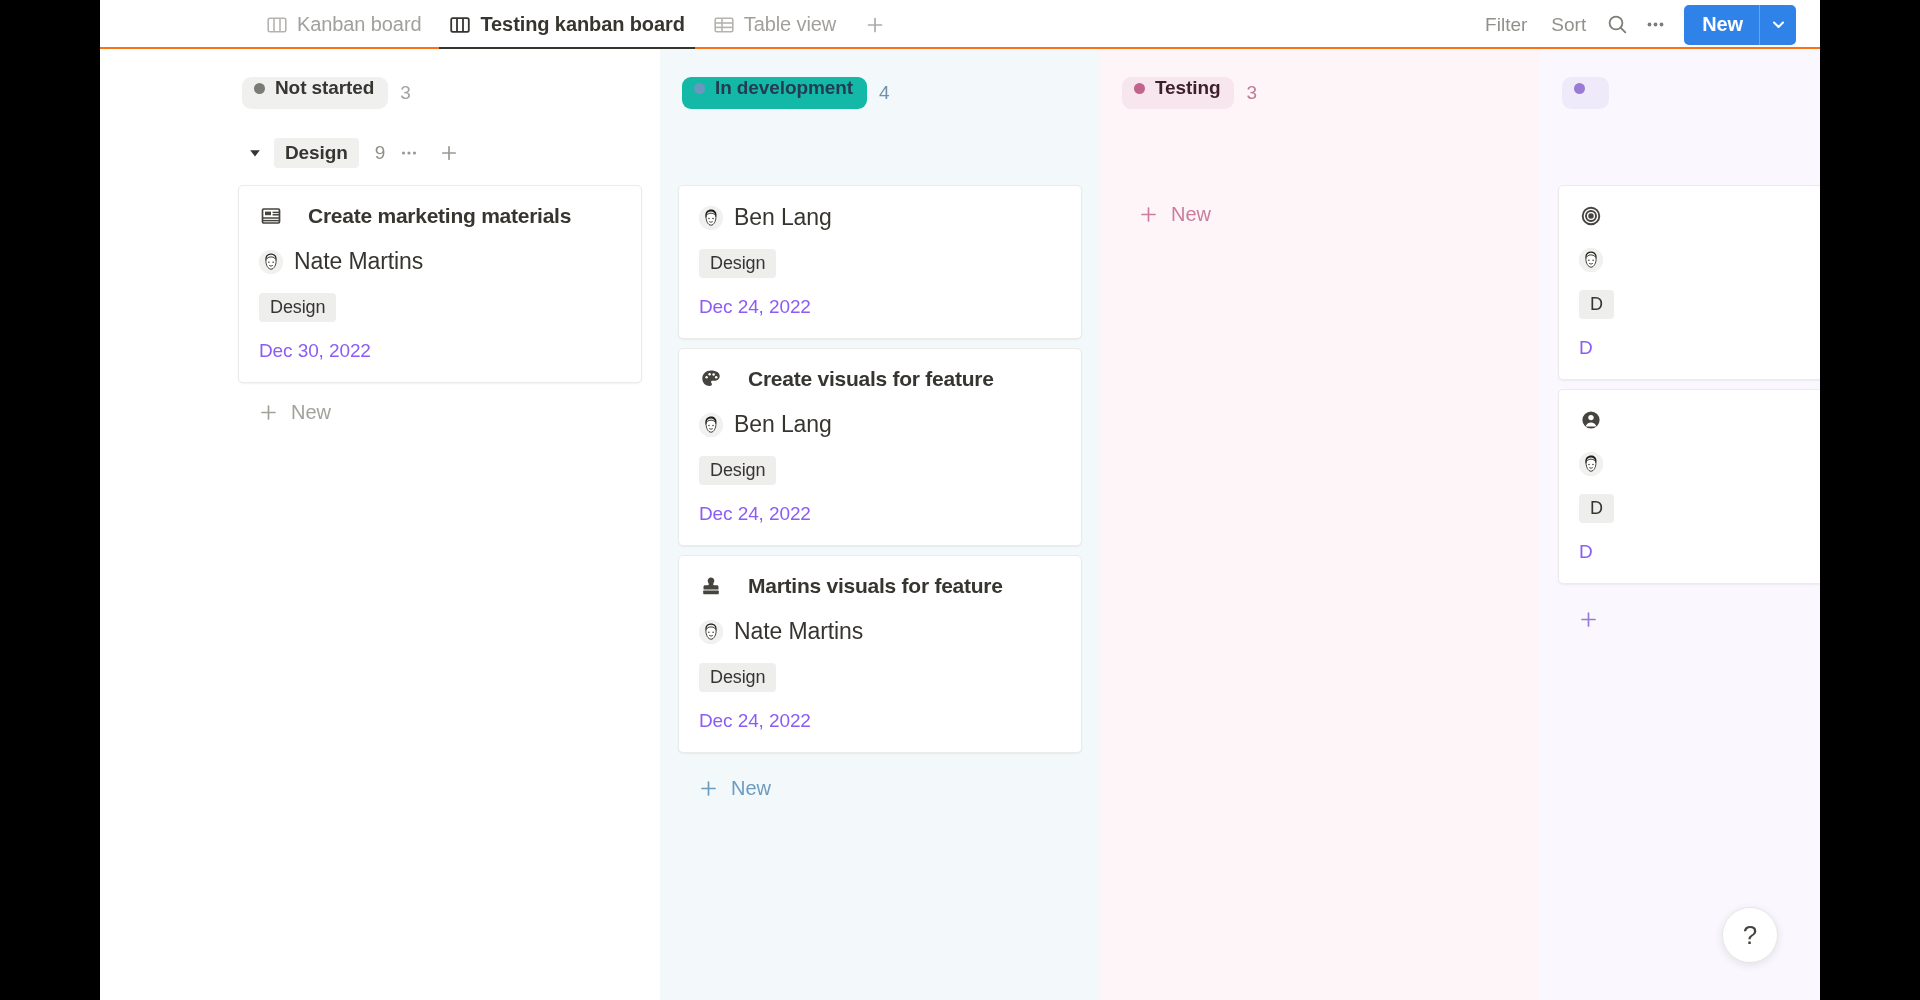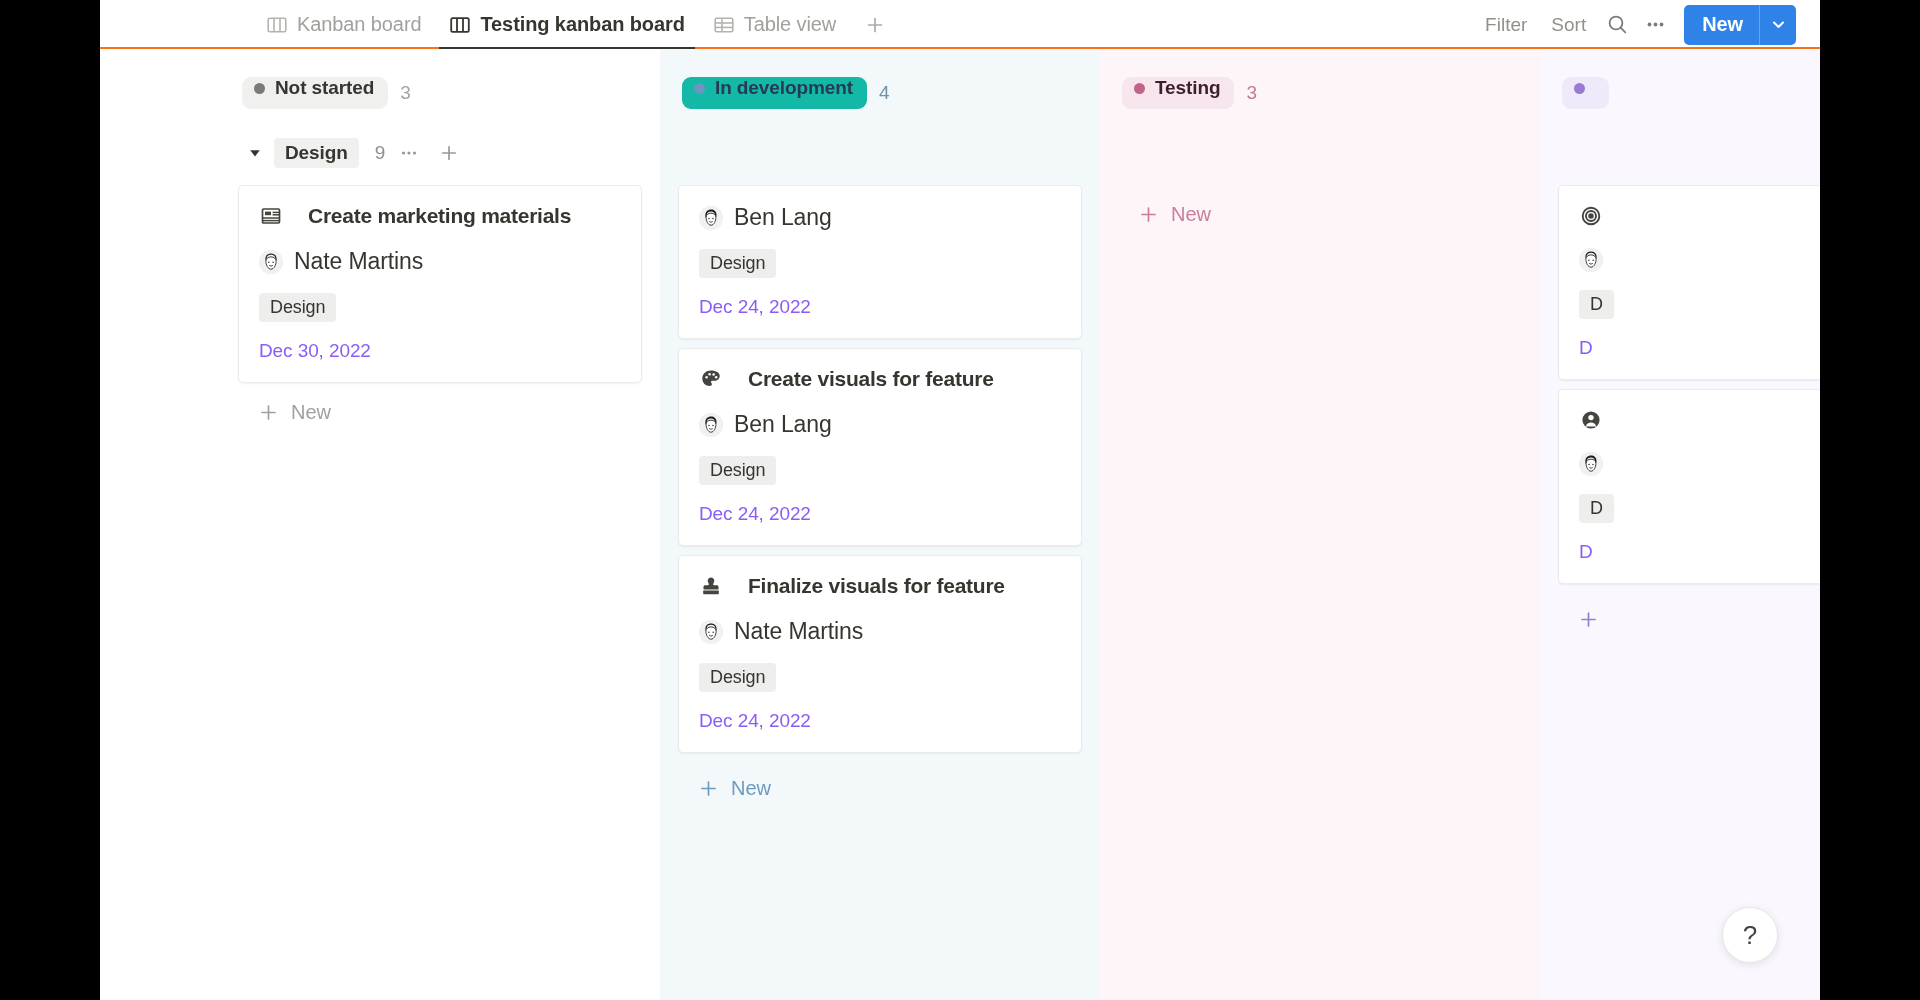--- a/index.html
+++ b/index.html
@@ -560,21 +560,21 @@
           </div>
 
           <div class="card">
             <div class="card-title-row">
               <span class="card-icon">
                 <svg width="22" height="22" viewBox="0 0 22 22" fill="currentColor">
                   <path d="M11 2.4c-1.9 0-3.3 1.4-3.3 3.2 0 .8.3 1.5.6 2.2.3.7.5 1.2.5 1.7 0 .5-.3.8-.9.8H5.1c-.9 0-1.6.6-1.6 1.5v2.6h15v-2.6c0-.9-.7-1.5-1.6-1.5h-2.8c-.6 0-.9-.3-.9-.8 0-.5.2-1 .5-1.7.3-.7.6-1.4.6-2.2 0-1.8-1.4-3.2-3.3-3.2z"></path>
                   <rect x="3.2" y="15.6" width="15.6" height="3.6" rx="0.7"></rect>
                 </svg>
               </span>
-              <span class="card-title">Finalize visuals for feature</span>
+              <span class="card-title">Martins visuals for feature</span>
             </div>
             <div class="card-person-row">
               <span class="avatar">
                 <svg width="24" height="24" viewBox="0 0 24 24">
                   <circle cx="12" cy="12" r="12" fill="#f1f1ef"></circle>
                   <path d="M12 3.5c3.4 0 5.6 2.1 5.6 5.2 0 .9-.2 1.6-.4 2.1l-1.1-.5c.2-.5.3-1 .3-1.6 0-2.3-1.7-3.9-4.4-3.9S7.6 6.4 7.6 8.7c0 .6.1 1.1.3 1.6l-1.1.5c-.2-.5-.4-1.2-.4-2.1C6.4 5.6 8.6 3.5 12 3.5z" fill="#1f1f1f"></path>
                   <path d="M6.9 11.2c0-2.6 2.2-4.3 5.1-4.3s5.1 1.7 5.1 4.3c0 3.5-2.1 8-5.1 8s-5.1-4.5-5.1-8z" fill="#ffffff" stroke="#2a2a2a" stroke-width="0.9"></path>
                   <circle cx="9.9" cy="12.3" r="0.75" fill="#2a2a2a"></circle>
                   <circle cx="14.1" cy="12.3" r="0.75" fill="#2a2a2a"></circle>
                   <path d="M10.5 15.6c.9.6 2.1.6 3 0" fill="none" stroke="#2a2a2a" stroke-width="0.9" stroke-linecap="round"></path>

